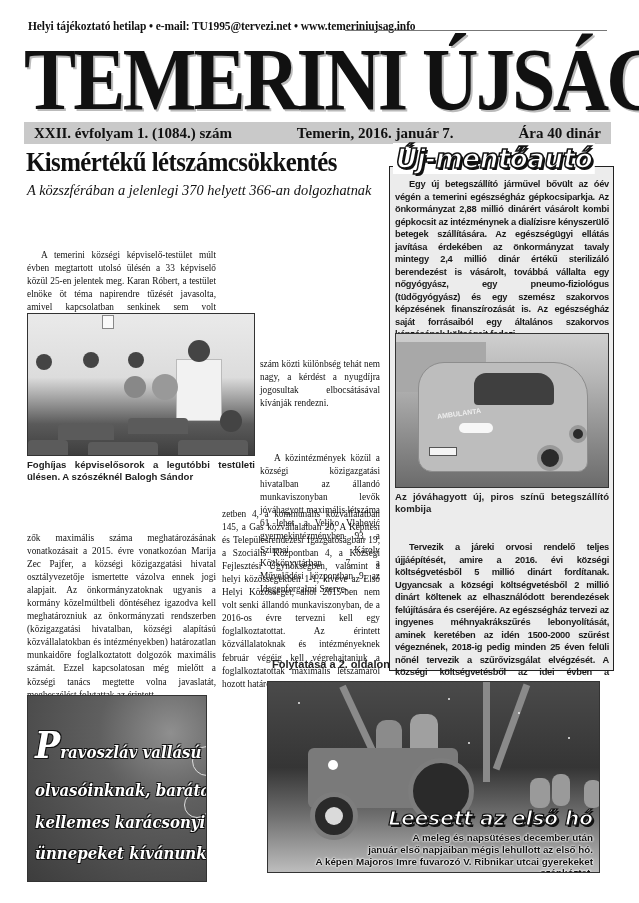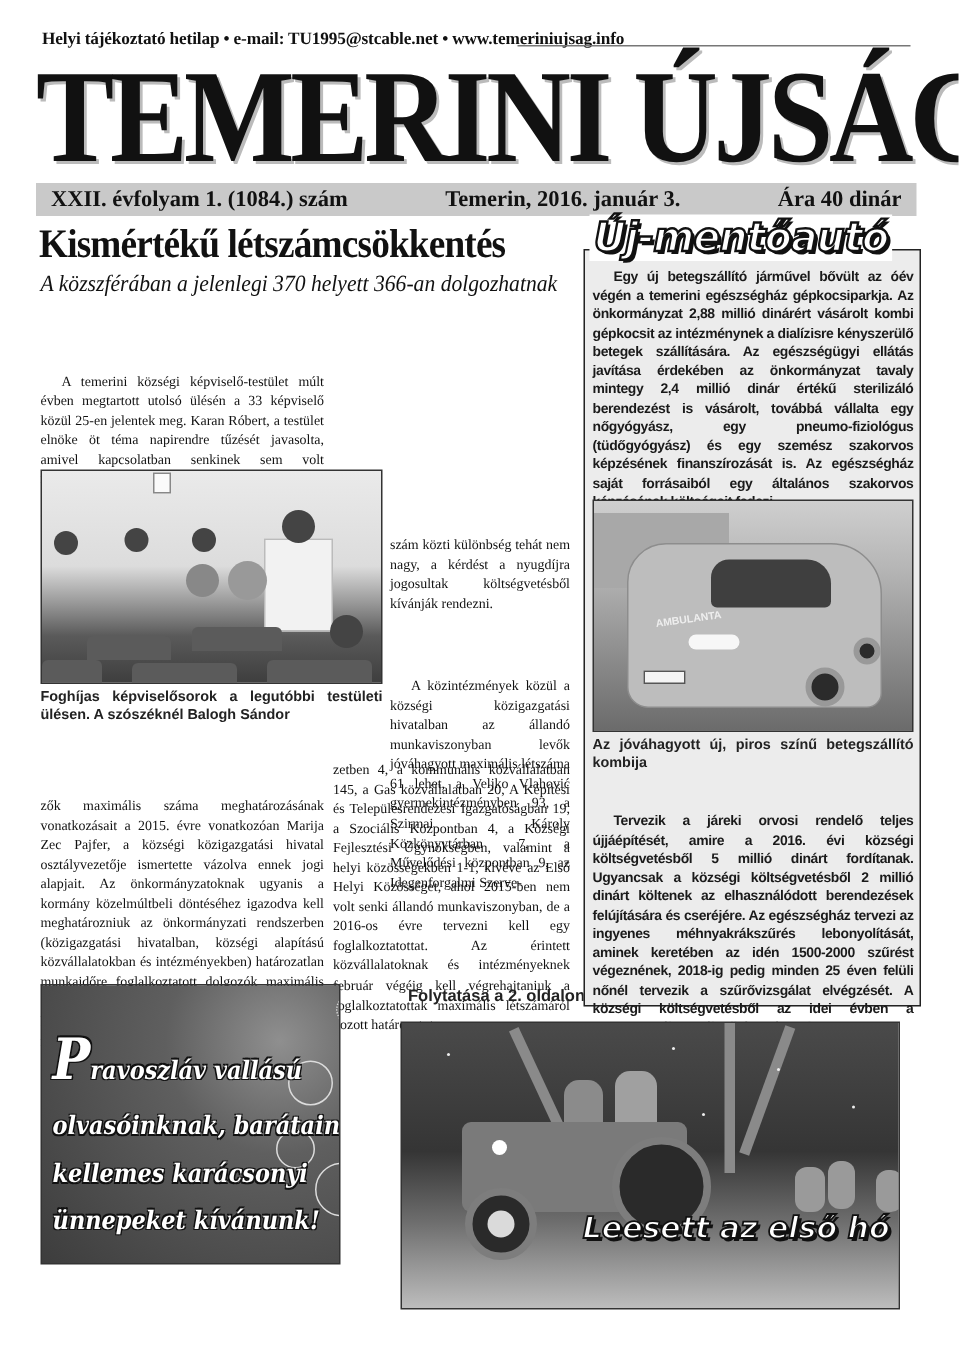--- a/index.html
+++ b/index.html
@@ -43,64 +43,64 @@
   .side2 { left: 395px; top: 541px; width: 214px; }
   .photo2 { position: absolute; left: 395px; top: 333px; width: 214px; height: 155px; border: 1px solid #333; background: linear-gradient(180deg, #cfcfcf 0%, #b5b5b5 30%, #8a8a8a 70%, #6b6b6b 100%); overflow: hidden; }
   .van { position: absolute; left: 22px; top: 28px; width: 170px; height: 110px; background: #bdbdbd; border-radius: 26px 34px 10px 14px; border: 1px solid #8d8d8d; }
   .van-window { position: absolute; left: 55px; top: 10px; width: 80px; height: 32px; background: #3f3f3f; border-radius: 12px 16px 4px 4px; }
   .van-wheel { position: absolute; width: 26px; height: 26px; border-radius: 50%; background: #2b2b2b; border: 4px solid #999; }
   .van-plate { position: absolute; left: 10px; top: 84px; width: 28px; height: 9px; background: #f4f4f4; border: 1px solid #555; }
   .van-light { position: absolute; left: 40px; top: 60px; width: 34px; height: 10px; background: #f7f7f7; border-radius: 5px; }
   .van-text { position: absolute; left: 18px; top: 47px; font-family: "Liberation Sans", sans-serif; font-size: 7px; font-weight: bold; color: #eee; transform: rotate(-8deg); }
   .caption2 { position: absolute; left: 395px; top: 491px; width: 214px; font-family: "Liberation Sans", sans-serif; font-weight: bold; font-size: 9.6px; line-height: 12px; text-align: justify; color: #222; }
 
-  .ad-box { position: absolute; left: 27px; top: 656px; width: 200px; height: 187px; border: 1px solid #333; background:
+  .ad-box { position: absolute; left: 27px; top: 695px; width: 180px; height: 187px; border: 1px solid #333; background:
       radial-gradient(circle at 80% 20%, #8f8f8f 0%, #5f5f5f 35%, #3d3d3d 100%); overflow: hidden; }
   .ad-ornament { position: absolute; border-radius: 50%; border: 1.5px solid #dcdcdc; }
   .ad-line { position: absolute; left: 0; width: 100%; font-family: "DejaVu Serif", serif; font-style: italic; font-weight: bold; font-size: 17px; color: #fff; text-shadow: 1px 1px 0 #111, -1px -1px 0 #111, 1px -1px 0 #111, -1px 1px 0 #111; white-space: nowrap; padding-left: 8px; transform: scaleX(0.88); transform-origin: left top; }
   .ad-cap { font-size: 38px; font-family: "DejaVu Serif", serif; }
 
   .snow-box { position: absolute; left: 267px; top: 681px; width: 333px; height: 192px; border: 1px solid #333; background: linear-gradient(180deg, #4a4a4a 0%, #353535 45%, #6e6e6e 70%, #bdbdbd 100%); overflow: hidden; }
   .tree { position: absolute; width: 7px; background: #8a8a8a; }
   .tractor-body { position: absolute; left: 40px; top: 66px; width: 150px; height: 60px; background: #7a7a7a; border-radius: 6px; }
   .tractor-wheel { position: absolute; border-radius: 50%; background: #2a2a2a; border: 5px solid #7d7d7d; }
   .tractor-hub { position: absolute; border-radius: 50%; background: #dadada; }
   .driver { position: absolute; background: #8b8b8b; border-radius: 10px 10px 4px 4px; }
   .kid { position: absolute; background: #9a9a9a; border-radius: 8px; }
   .flake { position: absolute; width: 2px; height: 2px; background: #eee; border-radius: 50%; }
   .snow-title { position: absolute; right: 6px; top: 124px; font-family: "DejaVu Sans", sans-serif; font-weight: bold; font-style: italic; font-size: 20px; color: #fff; -webkit-text-stroke: 1.2px #111; text-shadow: 2px 2px 0 #111; white-space: nowrap; }
   .snow-caption { position: absolute; right: 6px; top: 150px; text-align: right; font-family: "Liberation Sans", sans-serif; font-weight: bold; font-size: 9.8px; line-height: 11.8px; color: #111; text-shadow: 0 0 2px #fff, 0 0 2px #fff, 0 0 3px #fff; }
 </style>
 </head>
 <body>
 
-<div class="tagline">Helyi tájékoztató hetilap • e-mail: TU1995@stcable.net • www.temeriniujsag.info</div>
+<div class="tagline">Helyi tájékoztató hetilap • e-mail: TU1995@tervezi.net • www.temeriniujsag.info</div>
 <div class="tagline-rule"></div>
 <div class="masthead">
   <div class="masthead-title">TEMERINI ÚJSÁG</div>
 </div>
 
 <div class="infobar">
   <span>XXII. évfolyam 1. (1084.) szám</span>
-  <span>Temerin, 2016. január 3.</span>
+  <span>Temerin, 2016. január 7.</span>
   <span>Ára 40 dinár</span>
 </div>
 
 <div class="headline">Kismértékű létszámcsökkentés</div>
 <div class="subhead">A közszférában a jelenlegi 370 helyett 366-an dolgozhatnak</div>
 
 <div class="col col1a">
   <p>A temerini községi képviselő-testület múlt évben megtartott utolsó ülésén a 33 képviselő közül 25-en jelentek meg. Karan Róbert, a testület elnöke öt téma napirendre tűzését javasolta, amivel kapcsolatban senkinek sem volt megjegyzése, sem bővítési javaslata. A községi önkormányzat által határozatlan időre foglalkoztatott dolgo-</p>
 </div>
 
 <div class="col col2a">
 </div>
 
 <div class="col col2b">
-  <p class="noind">szám közti különbség tehát nem nagy, a kérdést a nyugdíjra jogosultak költségvetésből kívánják rendezni.</p>
+  <p class="noind">szám közti különbség tehát nem nagy, a kérdést a nyugdíjra jogosultak elbocsátásával kívánják rendezni.</p>
   <p>A közintézmények közül a községi közigazgatási hivatalban az állandó munkaviszonyban levők jóváhagyott maximális létszáma 61 lehet, a Veljko Vlahović gyermekintézményben 93, a Szirmai Károly Közkönyvtárban 7, a Művelődési központban 9, az Idegenforgalmi Szerve-</p>
 </div>
 
 <div class="photo1">
   <div class="crest"></div>
   <div class="podium"></div>
   <div class="person" style="left:160px;top:26px;width:22px;height:22px;"></div>
   <div class="person" style="left:8px;top:40px;width:16px;height:16px;"></div>
   <div class="person" style="left:55px;top:38px;width:16px;height:16px;"></div>
   <div class="person" style="left:100px;top:38px;width:16px;height:16px;"></div>
@@ -170,13 +170,18 @@
   <div class="kid" style="left:262px;top:96px;width:20px;height:30px;"></div>
   <div class="kid" style="left:284px;top:92px;width:18px;height:32px;"></div>
   <div class="kid" style="left:316px;top:98px;width:18px;height:28px;"></div>
   <div class="flake" style="left:30px;top:20px;"></div>
   <div class="flake" style="left:200px;top:60px;"></div>
   <div class="flake" style="left:250px;top:30px;"></div>
   <div class="flake" style="left:300px;top:55px;"></div>
   <div class="flake" style="left:180px;top:16px;"></div>
   <div class="flake" style="left:60px;top:78px;width:10px;height:10px;background:#fff;"></div>
   <div class="snow-title">Leesett az első hó</div>
+  <div class="snow-caption">
+    <div>A meleg és napsütéses december után</div>
+    <div>január első napjaiban mégis lehullott az első hó.</div>
+    <div>A képen Majoros Imre fuvarozó V. Ribnikar utcai gyerekeket szánkóztat.</div>
+  </div>
 </div>
 
 </body></html>

